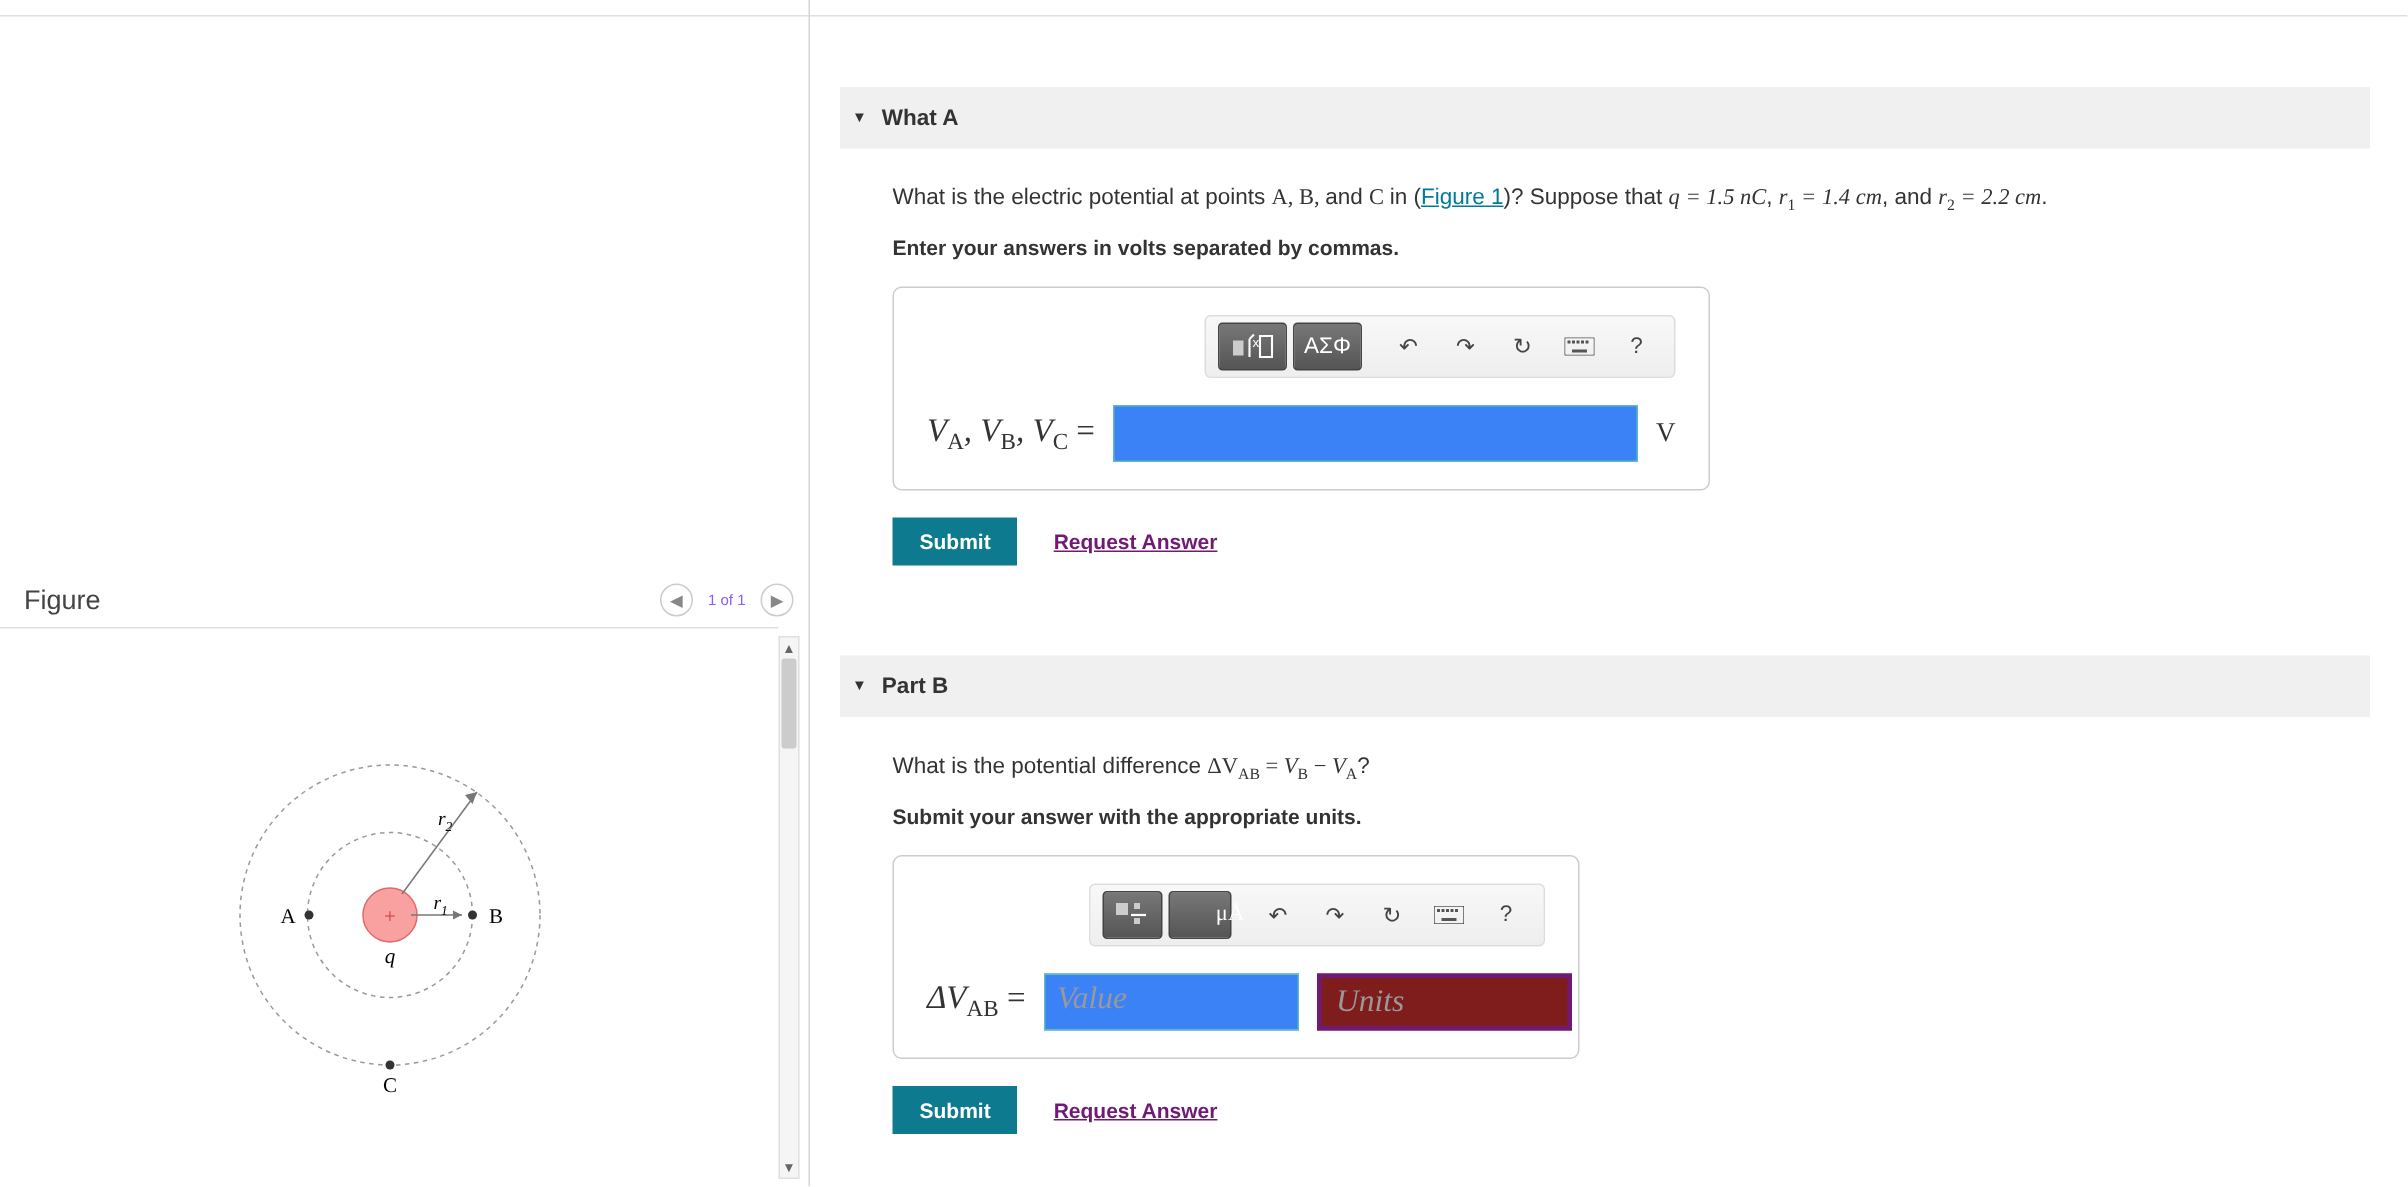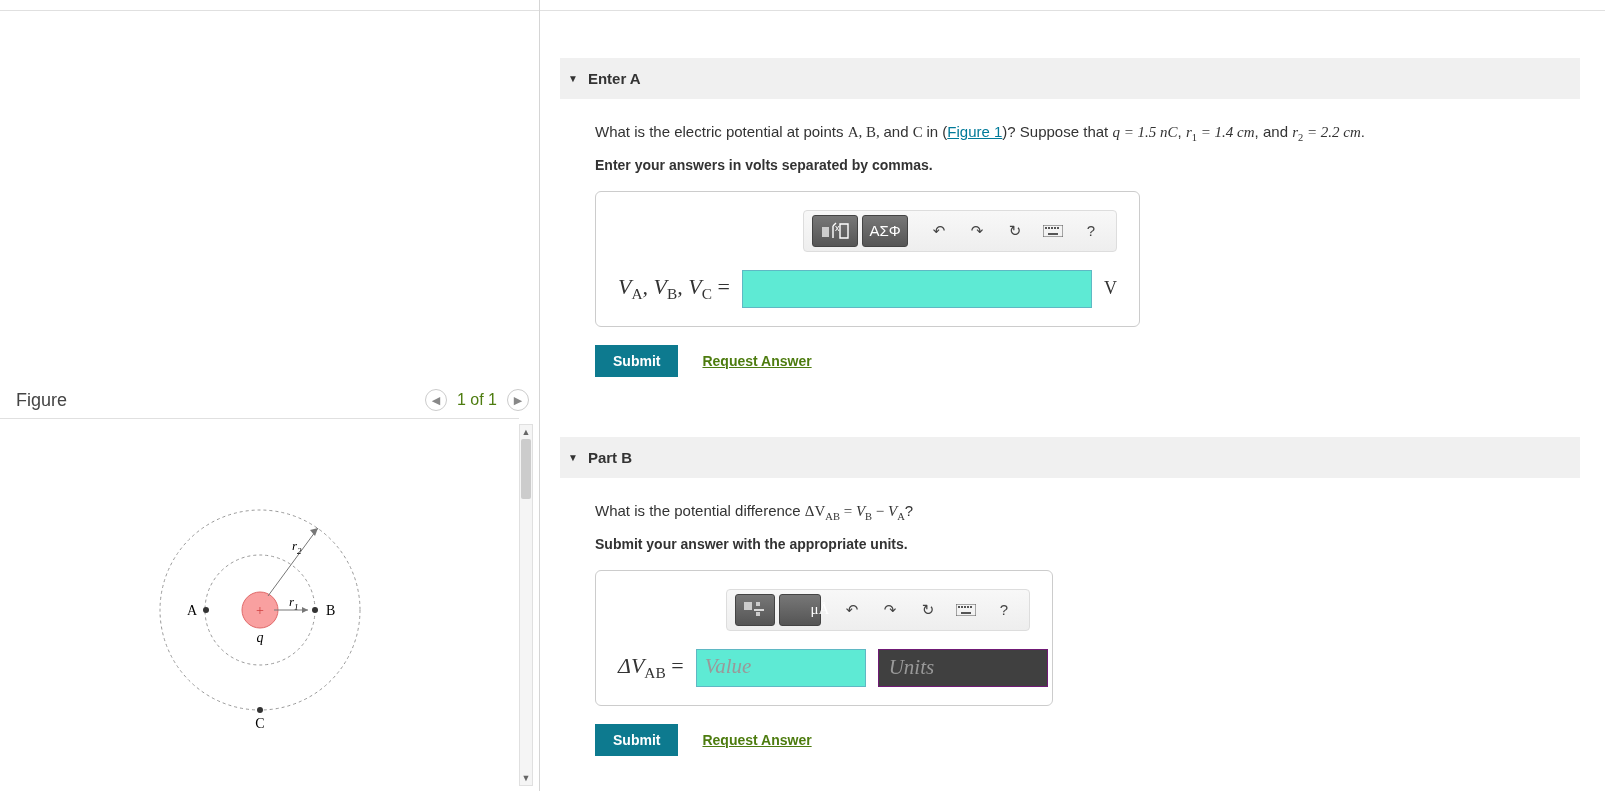--- a/index.html
+++ b/index.html
@@ -7,21 +7,21 @@
 .page { width: 1605px; height: 791px; display: flex; position: relative; }
 .left-panel { width: 540px; border-right: 1px solid #d5d5d5; position: relative; }
 .right-panel { flex: 1; padding-left: 20px; padding-top: 8px; }
 .top-border { position: absolute; top: 10px; left: 0; right: 0; height: 1px; background: #e0e0e0; }
 
 
 .figure-header { position: absolute; top: 386px; left: 0; right: 0; height: 28px; display: flex; align-items: center; justify-content: space-between; padding: 0 10px 0 16px; }
 .figure-title { font-size: 18px; color: #444; }
 .figure-nav { display: flex; align-items: center; gap: 10px; }
 .nav-btn { width: 22px; height: 22px; border: 1px solid #ccc; border-radius: 50%; background: #fff; display: flex; align-items: center; justify-content: center; font-size: 11px; color: #888; cursor: pointer; }
-.page-indicator { font-size: 16px; color: #4d7c0f; }
+.page-indicator { font-size: 10px; color: #8b5cf6; }
 .figure-divider { position: absolute; top: 418px; left: 0; right: 20px; height: 1px; background: #e0e0e0; }
 .figure-scroll { position: absolute; top: 420px; left: 0; width: 520px; height: 370px; overflow: hidden; }
 .scrollbar { position: absolute; top: 424px; right: 6px; width: 14px; height: 362px; background: #f5f5f5; border: 1px solid #e0e0e0; display: flex; flex-direction: column; align-items: center; justify-content: space-between; }
 .scroll-arrow { height: 14px; width: 100%; display: flex; align-items: center; justify-content: center; font-size: 9px; color: #666; }
 .scroll-thumb { position: absolute; top: 14px; left: 1px; right: 1px; height: 60px; background: #ccc; border-radius: 2px; }
 
 .figure-svg { margin: 50px auto 0 auto; display: block; }
 
 
 .part-header { background: #f0f0f0; padding: 12px 20px 12px 8px; display: flex; align-items: center; gap: 10px; margin-top: 40px; margin-right: 0; width: 1020px; }
@@ -39,28 +39,28 @@
 .answer-box { border: 1px solid #ccc; border-radius: 6px; padding: 18px 22px; margin-top: 18px; width: 545px; position: relative; }
 .answer-box.b { width: 458px; }
 .toolbar-wrap { display: flex; justify-content: flex-end; }
 .toolbar { display: flex; align-items: center; gap: 4px; background: linear-gradient(#f8f8f8,#eee); border: 1px solid #ddd; border-radius: 4px; padding: 4px 8px; }
 .tool-btn { width: 34px; height: 32px; display: flex; align-items: center; justify-content: center; font-size: 15px; color: #444; cursor: pointer; border-radius: 3px; }
 .tool-btn.dark { background: linear-gradient(#777,#555); color: #fff; border: 1px solid #444; width: 46px; }
 .tool-btn.dark.narrow { width: 40px; }
 .tool-sep { width: 6px; }
 .answer-row { display: flex; align-items: center; gap: 12px; margin-top: 18px; }
 .answer-label { font-family: 'Times New Roman', serif; font-style: italic; font-size: 22px; white-space: nowrap; }
-.answer-input { flex: 1; height: 38px; border: 1px solid #5fb8c4; background: #5eead4; font-size: 15px; padding: 0 8px; }
-.units-input { width: 170px; height: 38px; border: 1px solid #701a75; background: #404040; font-size: 21px; padding: 0 10px; font-family: 'Times New Roman', serif; font-style: italic; color: #999; }
+.answer-input { flex: 1; height: 38px; border: 1px solid #5fb8c4; background: #3b82f6; font-size: 15px; padding: 0 8px; }
+.units-input { width: 170px; height: 38px; border: 3px solid #701a75; background: #7f1d1d; font-size: 21px; padding: 0 10px; font-family: 'Times New Roman', serif; font-style: italic; color: #999; }
 .answer-unit { font-family: 'Times New Roman', serif; font-size: 18px; }
 .placeholder-style::placeholder { color: #999; font-style: italic; font-family: 'Times New Roman', serif; font-size: 21px; }
 
 .action-row { display: flex; align-items: center; gap: 24px; margin-top: 18px; }
 .submit-btn { background: #0d7a8f; color: #ffffff; border: none; padding: 8px 18px; font-size: 14px; font-weight: bold; cursor: pointer; }
-.request-link { color: #4d7c0f; font-weight: bold; text-decoration: underline; cursor: pointer; font-size: 14px; }
+.request-link { color: #701a75; font-weight: bold; text-decoration: underline; cursor: pointer; font-size: 14px; }
 
 sub { font-size: 0.7em; vertical-align: sub; font-style: normal; }
 </style>
 </head>
 <body>
 
 <div class="page">
   <div class="top-border"></div>
 
   <div class="left-panel">
@@ -105,21 +105,21 @@
       <div class="scroll-arrow">▲</div>
       <div class="scroll-thumb"></div>
       <div class="scroll-arrow">▼</div>
     </div>
   </div>
 
   <div class="right-panel">
 
     <div class="part-header first">
       <span class="caret">▼</span>
-      <span class="part-title">Enter A</span>
+      <span class="part-title">What A</span>
     </div>
 
     <div class="part-body">
       <div class="question-text">
         <span>What is the electric potential at points </span><span class="math">A, B, </span><span>and </span><span class="math">C </span><span>in (</span><a class="link">Figure 1</a><span>)? Suppose that </span><span class="math ital">q = 1.5 nC</span><span>, </span><span class="math ital"><span>r</span><sub>1</sub><span> = 1.4 cm</span></span><span>, and </span><span class="math ital"><span>r</span><sub>2</sub><span> = 2.2 cm</span></span><span>.</span>
       </div>
       <div class="instruction">Enter your answers in volts separated by commas.</div>
 
       <div class="answer-box">
         <div class="toolbar-wrap">

